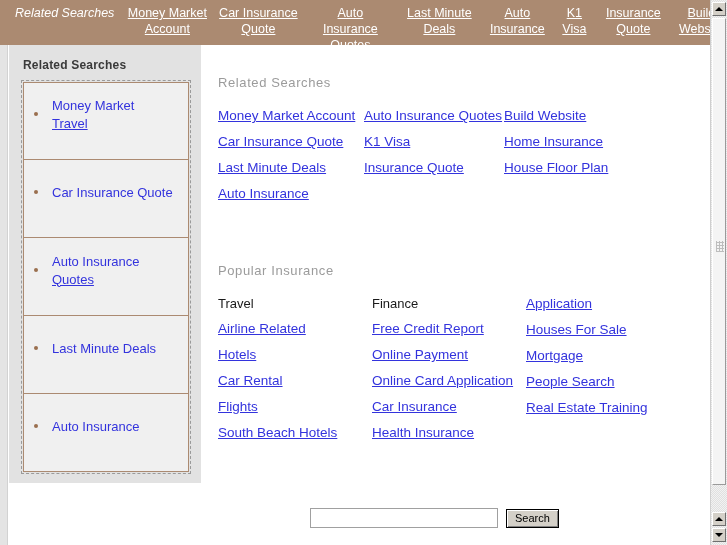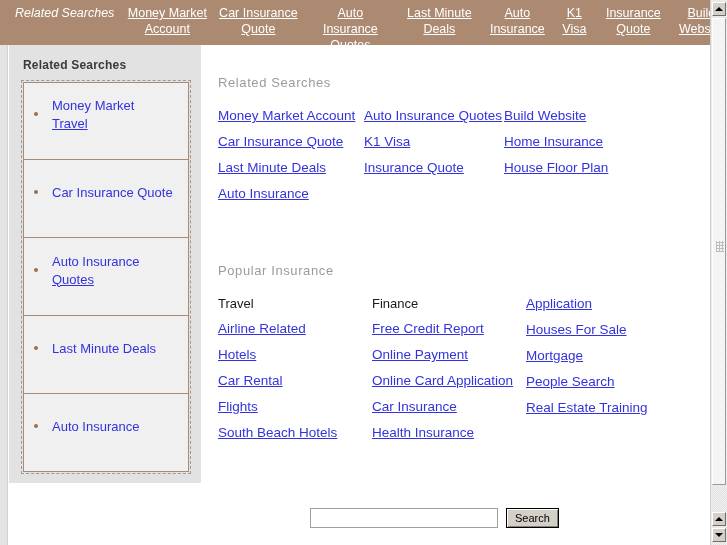--- a/index.html
+++ b/index.html
@@ -187,20 +187,21 @@
     margin-bottom: 11px;
     align-self: flex-start;
   }
 
   
   .searchrow {
     position: absolute;
     left: 310px;
     top: 508px;
     display: flex;
+    align-items: center;
     gap: 8px;
   }
   .search-input {
     width: 182px;
     height: 16px;
     border: 1px solid #a0a0a0;
     background: #ffffff;
     font-family: "Liberation Sans", sans-serif;
     font-size: 11px;
     padding: 1px 2px;

